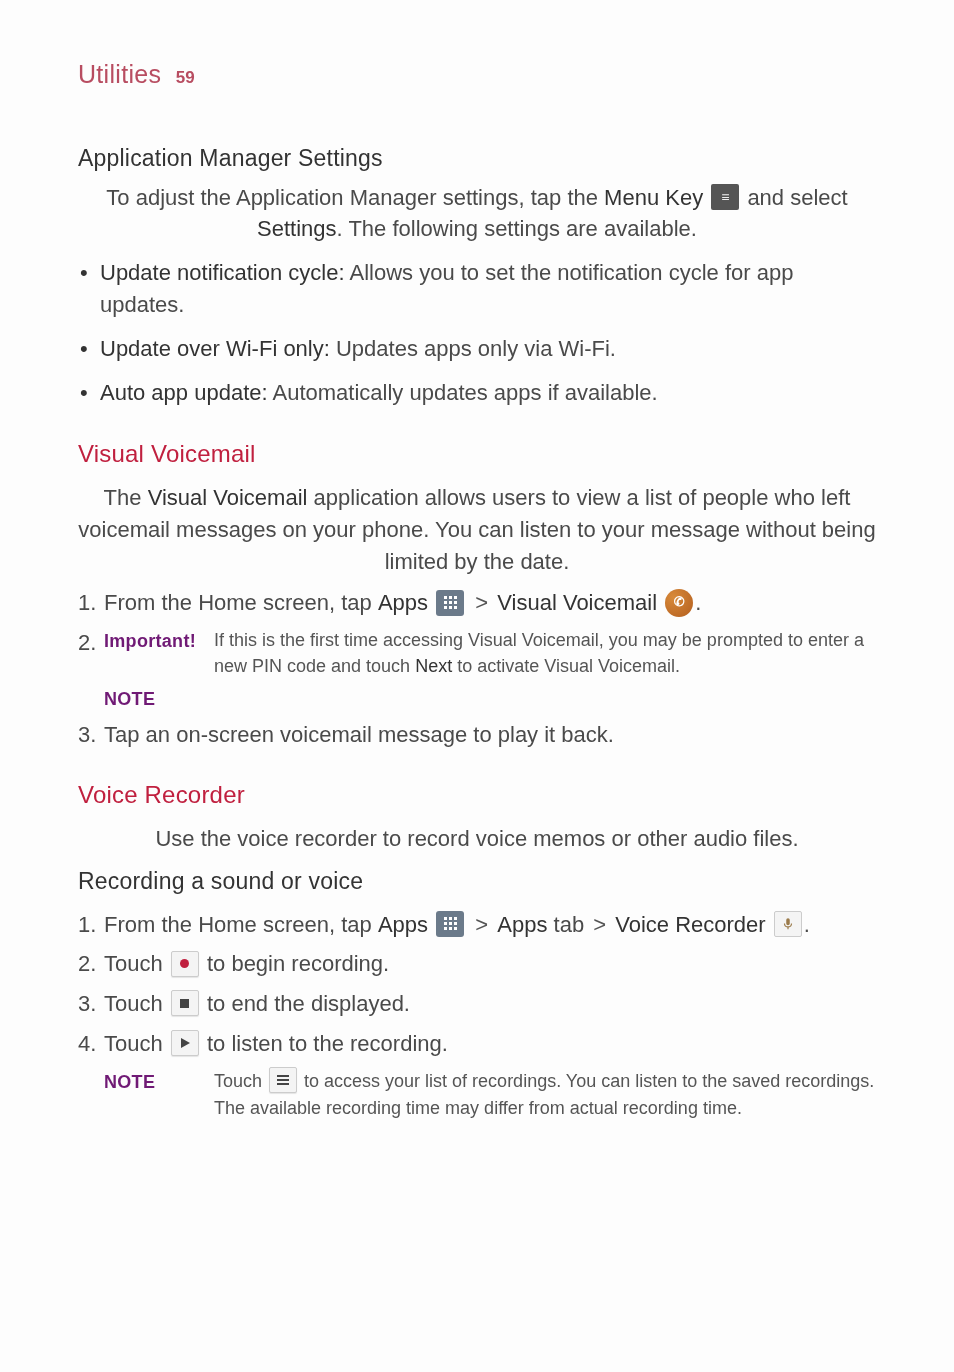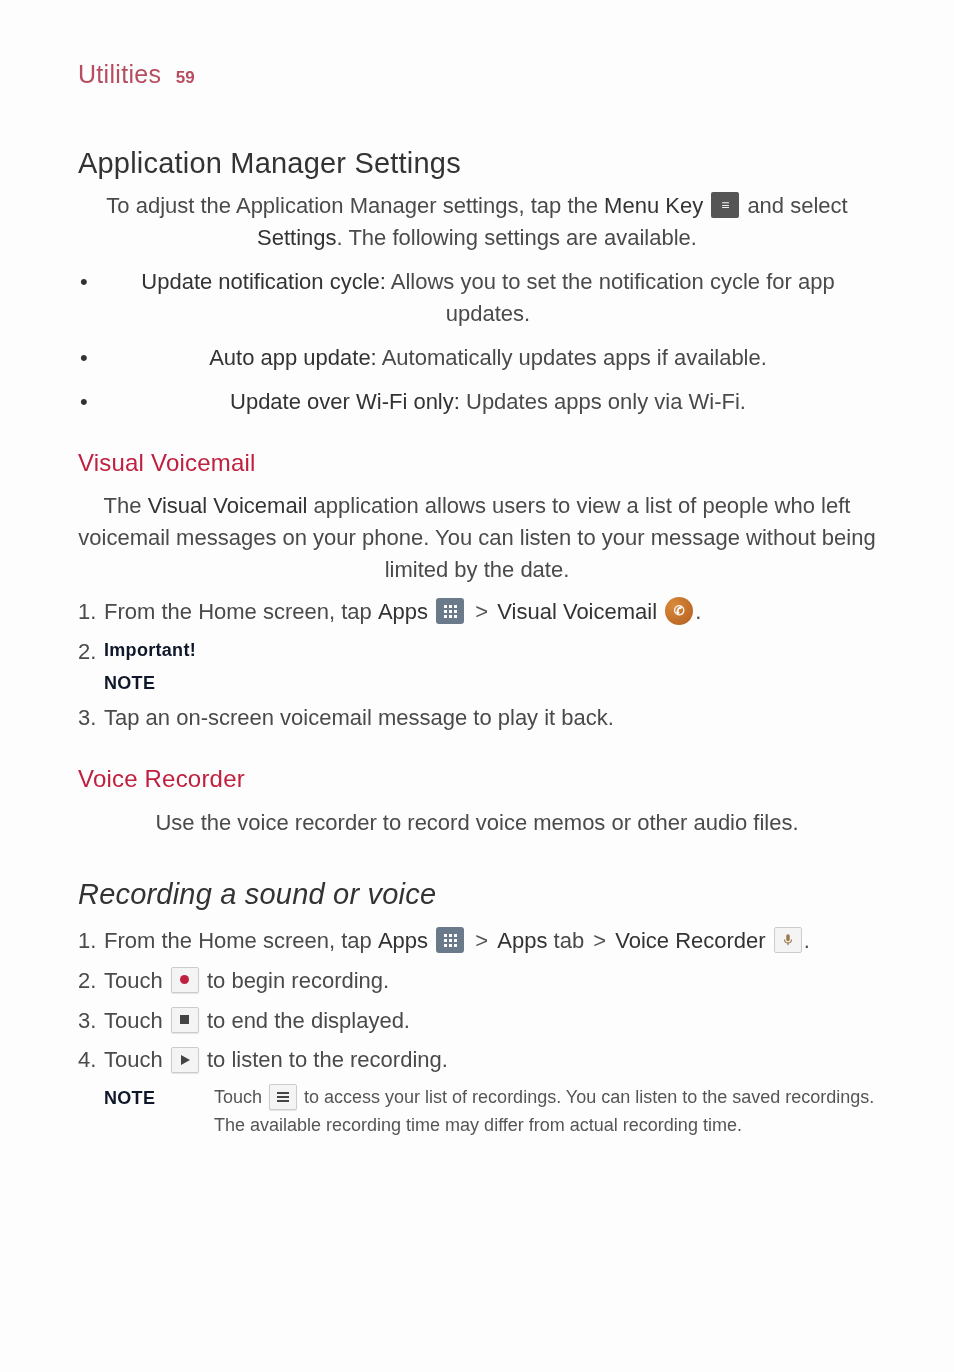--- a/index.html
+++ b/index.html
@@ -24,21 +24,21 @@
     letter-spacing: 0.3px;
   }
   .header-pageno {
     font-size: 17px;
     color: #b84d61;
     font-weight: 600;
     margin-left: 10px;
     vertical-align: baseline;
   }
   .sub-heading {
-    font-size: 29px;
+    font-size: 23px;
     color: #333;
     font-weight: 500;
     margin-bottom: 6px;
     margin-top: 10px;
     letter-spacing: 0.2px;
   }
   .para {
     font-size: 22px;
     font-weight: 300;
     color: #4a4a4a;
@@ -47,21 +47,20 @@
   }
   .bold { font-weight: 500; color: #333; }
   .bullets { margin: 12px 0 18px 0; }
   .bullet {
     font-size: 22px;
     font-weight: 300;
     color: #4a4a4a;
     padding-left: 22px;
     position: relative;
     margin-bottom: 12px;
-    text-align: center;
   }
   .bullet::before {
     content: "•";
     position: absolute;
     left: 2px;
     top: 0;
     color: #333;
     font-size: 22px;
   }
   .section-title {
@@ -86,21 +85,21 @@
     left: 0;
     top: 0;
   }
   .note-row {
     display: flex;
     padding-left: 26px;
     margin-bottom: 6px;
     margin-top: 4px;
   }
   .note-label {
-    color: #0f172a;
+    color: #701a75;
     font-weight: 600;
     font-size: 18px;
     flex: 0 0 110px;
     letter-spacing: 0.3px;
     padding-top: 1px;
   }
   .note-text {
     font-size: 18px;
     font-weight: 300;
     color: #555;
@@ -183,24 +182,24 @@
 <div class="para">
   <span>To adjust the Application Manager settings, tap the </span><span class="bold">Menu Key</span>
   <span class="icon icon-menu">≡</span><span> and select </span><span class="bold">Settings</span><span>. The following settings are available.</span>
 </div>
 
 <div class="bullets">
   <div class="bullet">
     <span class="bold">Update notification cycle:</span><span> Allows you to set the notification cycle for app updates.</span>
   </div>
   <div class="bullet">
+    <span class="bold">Update over Wi-Fi only:</span><span> Updates apps only via Wi-Fi.</span>
+  </div>
+  <div class="bullet">
     <span class="bold">Auto app update:</span><span> Automatically updates apps if available.</span>
-  </div>
-  <div class="bullet">
-    <span class="bold">Update over Wi-Fi only:</span><span> Updates apps only via Wi-Fi.</span>
   </div>
 </div>
 
 <div class="section-title">Visual Voicemail</div>
 <div class="para">
   <span>The </span><span class="bold">Visual Voicemail</span><span> application allows users to view a list of people who left voicemail messages on your phone. You can listen to your message without being limited by the date.</span>
 </div>
 
 <div class="nums">
   <div class="numitem">
@@ -222,35 +221,38 @@
     <span class="gt">&gt;</span>
     <span class="bold">Visual Voicemail</span>
     <span class="icon icon-vvm">✆</span><span>.</span>
   </div>
   <div class="numitem">
     <span class="num">2.</span>
   </div>
 
   <div class="note-row">
     <div class="note-label">Important!</div>
+    <div class="note-text">
+      <span>If this is the first time accessing Visual Voicemail, you may be prompted to enter a new PIN code and touch </span><span class="bold">Next</span><span> to activate Visual Voicemail.</span>
+    </div>
   </div>
   <div class="note-row">
     <div class="note-label">NOTE</div>
   </div>
 
   <div class="numitem">
     <span class="num">3.</span>
     <span>Tap an on-screen voicemail message to play it back.</span>
   </div>
 </div>
 
 <div class="section-title">Voice Recorder</div>
 <div class="para">Use the voice recorder to record voice memos or other audio files.</div>
 
-<div class="sub-heading" style="margin-top:34px;font-style:italic;">Recording a sound or voice</div>
+<div class="sub-heading" style="margin-top:10px;">Recording a sound or voice</div>
 
 <div class="nums">
   <div class="numitem">
     <span class="num">1.</span>
     <span>From the Home screen, tap </span><span class="bold">Apps</span>
     <span class="icon icon-apps">
         <span class="icon-apps-grid">
           <span></span>
           <span></span>
           <span></span>

